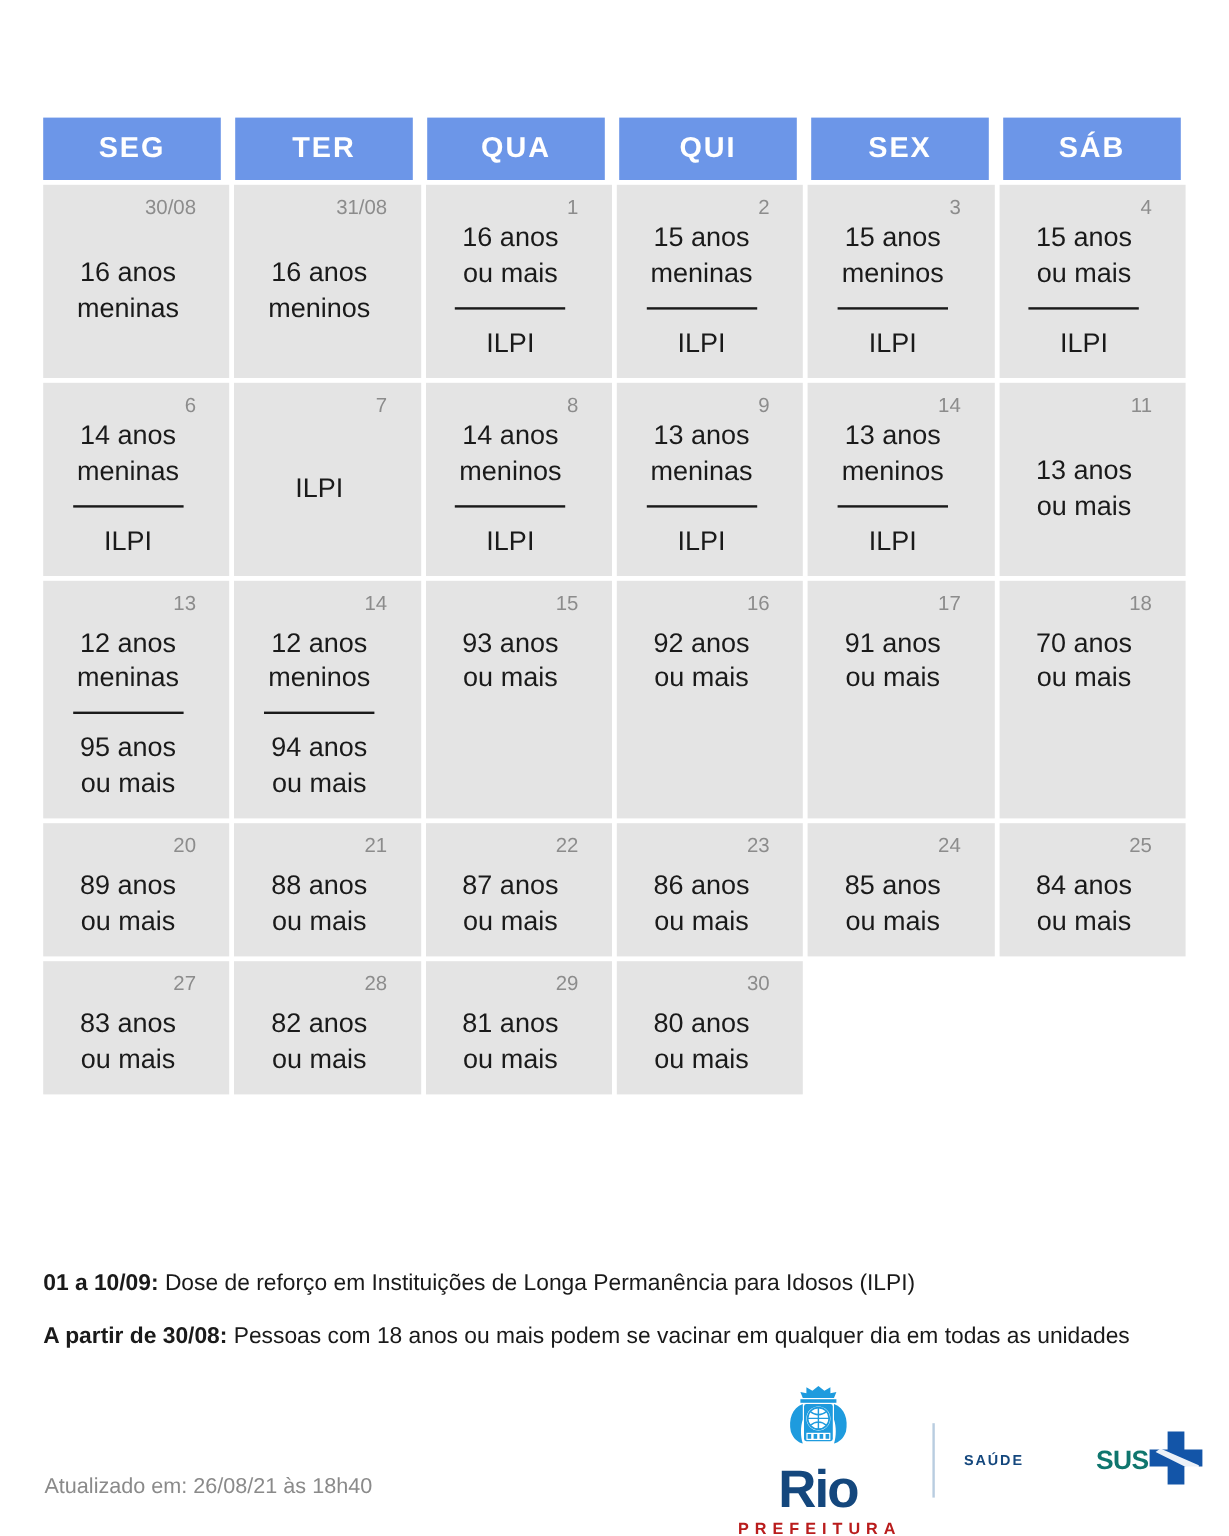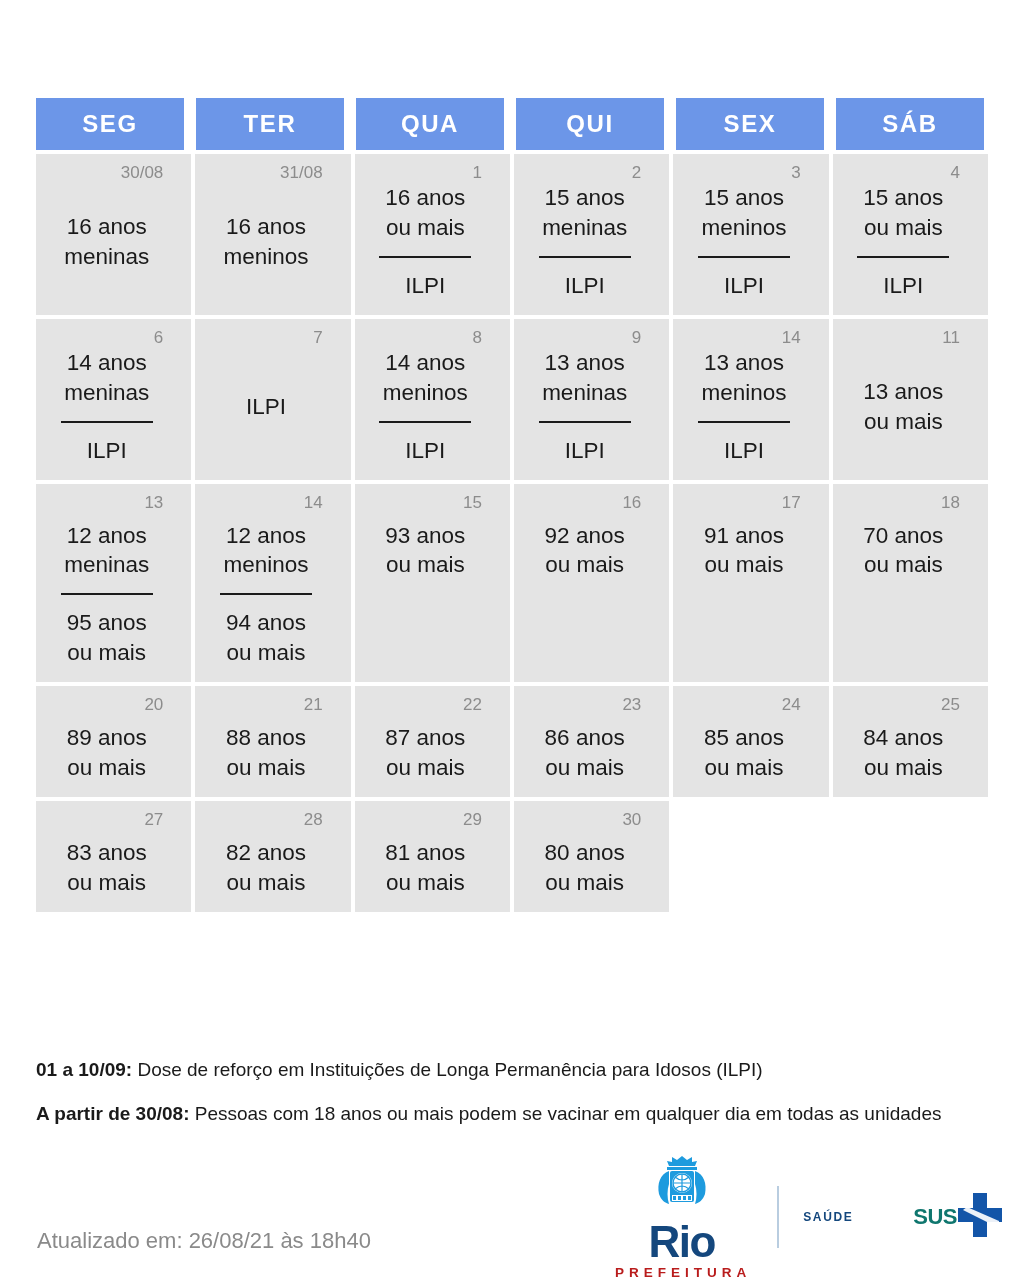--- a/index.html
+++ b/index.html
@@ -173,21 +173,21 @@
     font-weight: 700;
     color: #0f766e;
     letter-spacing: -0.5px;
   }
   .sus-cross { margin-left: -2px; }
 
   .updated {
     position: absolute;
     left: 37px;
     top: 1228px;
-    font-size: 22px;
+    font-size: 18px;
     color: #8a8a8a;
   }
 </style>
 </head>
 <body>
 
 <div class="page">
 
 
   <div class="weekdays">

